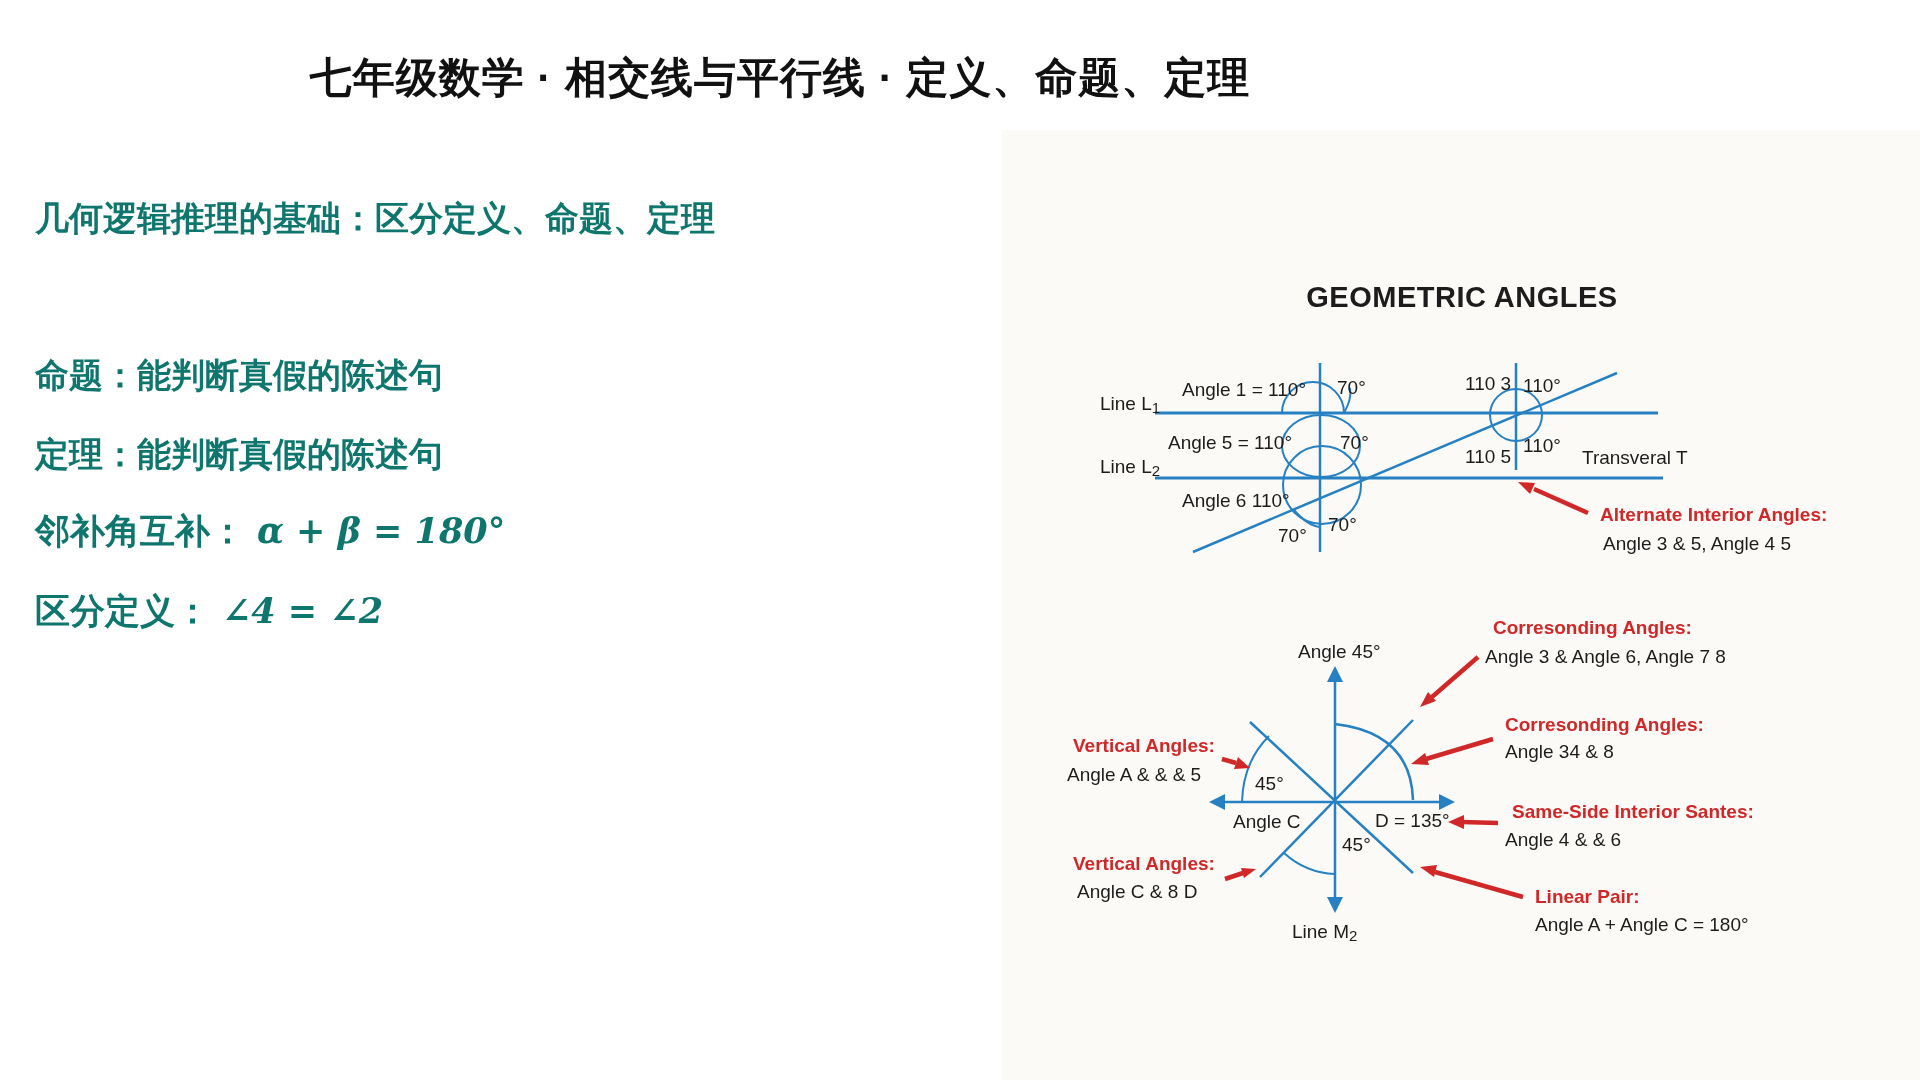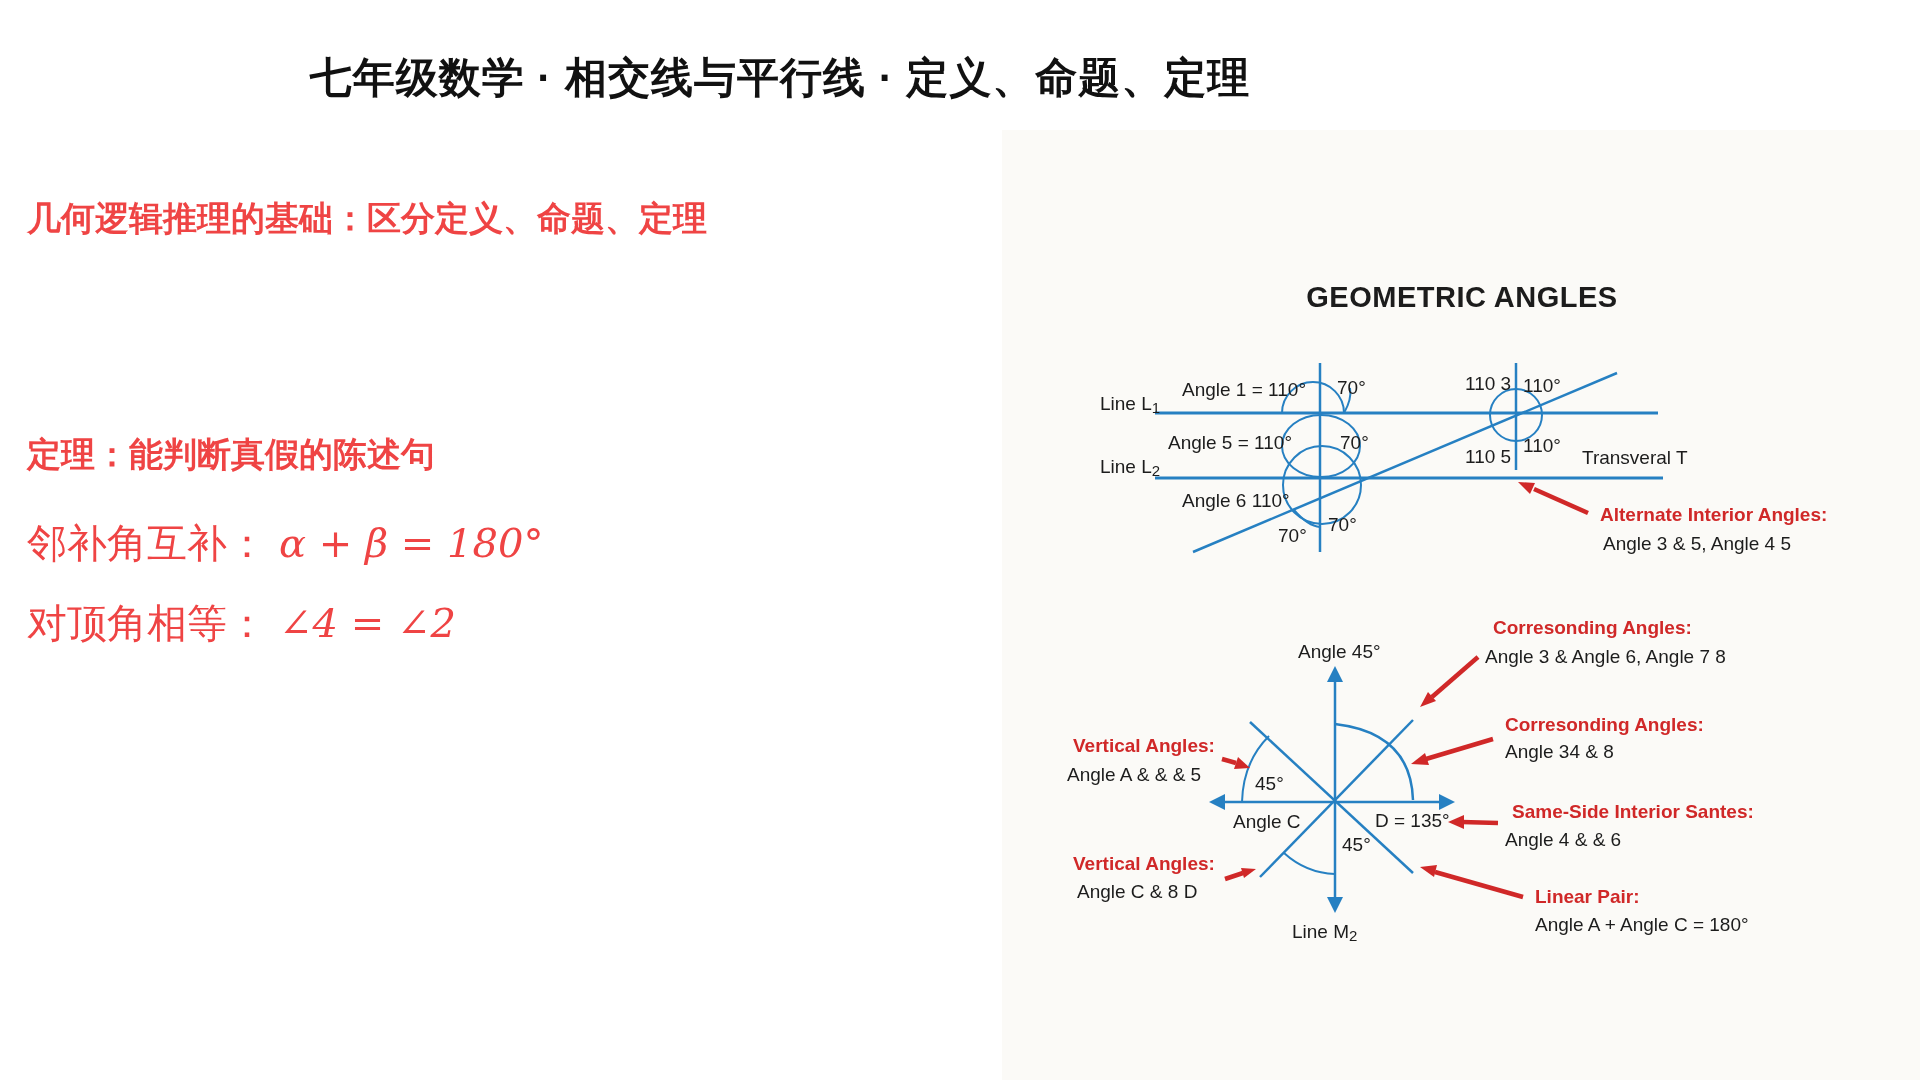--- a/index.html
+++ b/index.html
@@ -3,23 +3,23 @@
 <meta charset="utf-8">
 <style>
   * { margin:0; padding:0; box-sizing:border-box; }
   html,body { width:1920px; height:1080px; background:#ffffff; overflow:hidden;
               font-family:"Liberation Sans", sans-serif; }
   .page { position:relative; width:1780px; height:1080px; background:#ffffff; }
 
   .page-title { position:absolute; top:50px; left:0; width:1560px; text-align:center;
                 font-size:42px; font-weight:700; color:#111; letter-spacing:1px; }
 
-  .note { position:absolute; left:27px; color:#ef4444; white-space:nowrap; }
+  .note { position:absolute; left:35px; color:#0f766e; white-space:nowrap; }
   .note.sans  { font-family:"Liberation Sans","DejaVu Sans",sans-serif; font-size:34px; font-weight:600; }
-  .note.serif { font-family:"Liberation Serif","DejaVu Serif",serif; font-size:40px; font-weight:400;margin-top:8px; }
+  .note.serif { font-family:"Liberation Serif","DejaVu Serif",serif; font-size:35px; font-weight:700; }
   .note .math { font-family:"DejaVu Serif","Liberation Serif",serif; font-style:italic; margin-left:12px; }
   .n1{top:196px;} .n2{top:274px;} .n3{top:353px;} .n4{top:432px;} .n5{top:508px;} .n6{top:588px;}
 
   .figure-bg { position:absolute; left:1002px; top:130px; width:918px; height:950px;
                background:#fbfaf7; }
 
   svg text { font-family:"Liberation Sans","DejaVu Sans",sans-serif; fill:#1c1c1c; }
   .fig-title { font-size:29px; font-weight:700; letter-spacing:0.5px; }
   .lbl   { font-size:19px; }
   .red-h { font-size:19px; font-weight:700; fill:#d02828; }
@@ -32,28 +32,31 @@
 </head>
 <body>
 
 <div class="page">
 
   <div class="page-title">七年级数学 · 相交线与平行线 · 定义、命题、定理</div>
 
   <div class="note sans n1">
     <span>几何逻辑推理的基础：区分定义、命题、定理</span>
   </div>
+  <div class="note sans n3">
+    <span>命题：能判断真假的陈述句</span>
+  </div>
   <div class="note sans n4">
     <span>定理：能判断真假的陈述句</span>
   </div>
   <div class="note serif n5">
     <span>邻补角互补：</span><span class="math">α + β = 180°</span>
   </div>
   <div class="note serif n6">
-    <span>对顶角相等：</span><span class="math">∠4 = ∠2</span>
+    <span>区分定义：</span><span class="math">∠4 = ∠2</span>
   </div>
 
   <div class="figure-bg"></div>
 
   <svg style="position:absolute; left:1020px; top:240px;" width="900" height="740" viewBox="1020 240 900 740">
 
     <text class="fig-title" x="1462" y="307" text-anchor="middle">GEOMETRIC ANGLES</text>
 
     <g>
 

